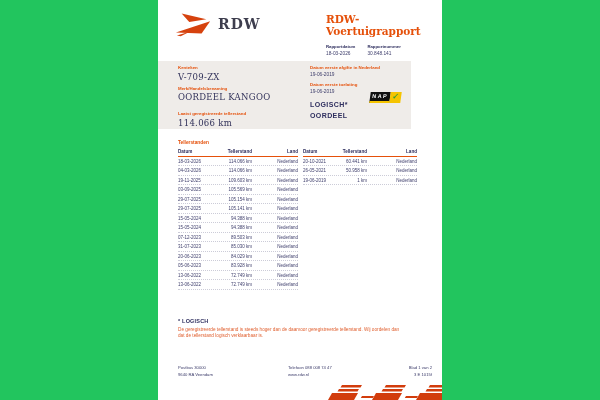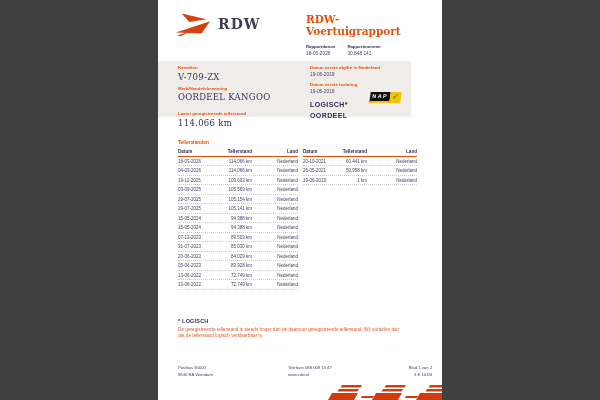--- a/index.html
+++ b/index.html
@@ -1,32 +1,32 @@
 <!DOCTYPE html>
 <html style="--accent: #E5500A; --navy: #2E2E5E; --table-text: #41416E; --panel-bg: #EFECE9; --nap-yellow: #F5C400; --nap-green: #2E9E3A; --graphic-red: #D23C0C;"><head>
 <meta charset="utf-8">
 <style>
   html,body{margin:0;padding:0;background:#000;}
-  .stage{position:relative;width:600px;height:400px;background:#404040;overflow:hidden;
+  .stage{position:relative;width:600px;height:400px;background:#22c55e;overflow:hidden;
          font-family:"Liberation Sans",sans-serif;}
   .doc{position:absolute;left:158px;top:0;width:284px;height:400px;background:#fff;overflow:hidden;}
 
   
   .logo{position:absolute;left:17px;top:11px;display:flex;align-items:center;gap:5px;}
   .logo svg{display:block;}
   .wordmark{font-family:"DejaVu Serif",serif;font-weight:bold;font-size:14px;
             color:#3e3e4e;letter-spacing:1px;}
-  .titleblock{position:absolute;left:148px;top:13px;width:125px;}
+  .titleblock{position:absolute;left:168px;top:13px;width:125px;}
   .title{font-family:"DejaVu Serif",serif;font-size:10.5px;font-weight:bold;color:var(--accent,#E5500A);}
   .meta{display:flex;gap:12px;margin-top:7px;}
   .mlabel{font-size:4.3px;font-weight:bold;color:var(--navy,#2E2E5E);}
   .mval{font-size:4.8px;color:#3d3d6b;margin-top:2px;}
 
   
-  .infopanel{position:absolute;left:0;top:61px;width:253px;height:56px;background:var(--panel-bg,#EFECE9);}
+  .infopanel{position:absolute;left:0;top:61px;width:253px;height:68px;background:var(--panel-bg,#EFECE9);}
   .col-left{position:absolute;left:20px;top:4px;width:125px;}
   .col-right{position:absolute;left:152px;top:4px;width:100px;}
   .olabel{font-size:4.4px;font-weight:bold;color:var(--accent,#E5500A);}
   .bigval{font-family:"DejaVu Serif",serif;font-size:8.5px;color:#32325a;
           letter-spacing:.3px;margin:1.5px 0 4px;}
   .gap-top{margin-top:9px;}
   .sval{font-size:4.8px;color:#3d3d6b;margin:2px 0 5px;}
   .oordeel{font-size:7px;font-weight:bold;color:var(--navy,#2E2E5E);line-height:11px;
            letter-spacing:.4px;margin-top:4px;}
   .nap{position:absolute;left:212px;top:31px;display:flex;height:11px;transform:skewX(-8deg);}

